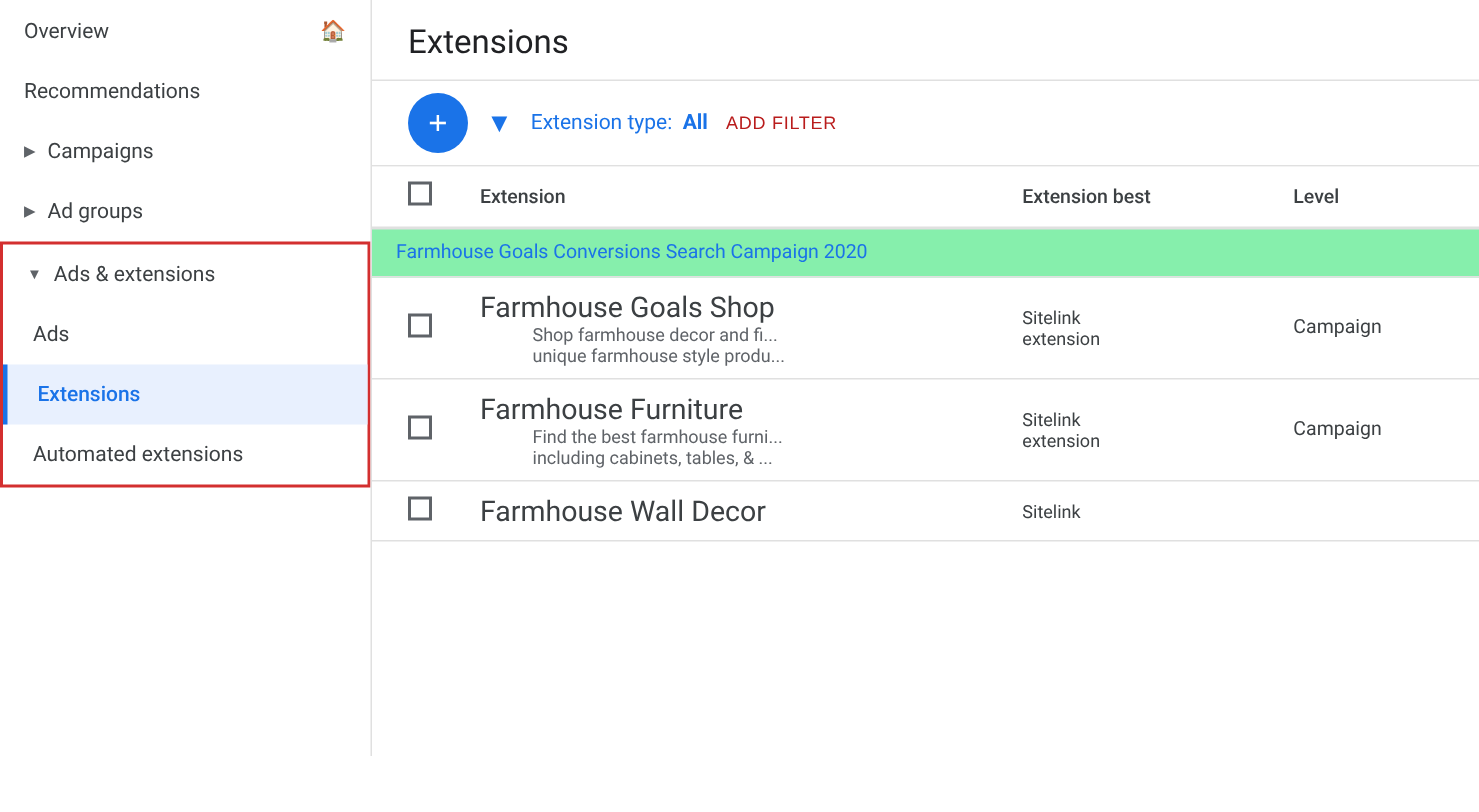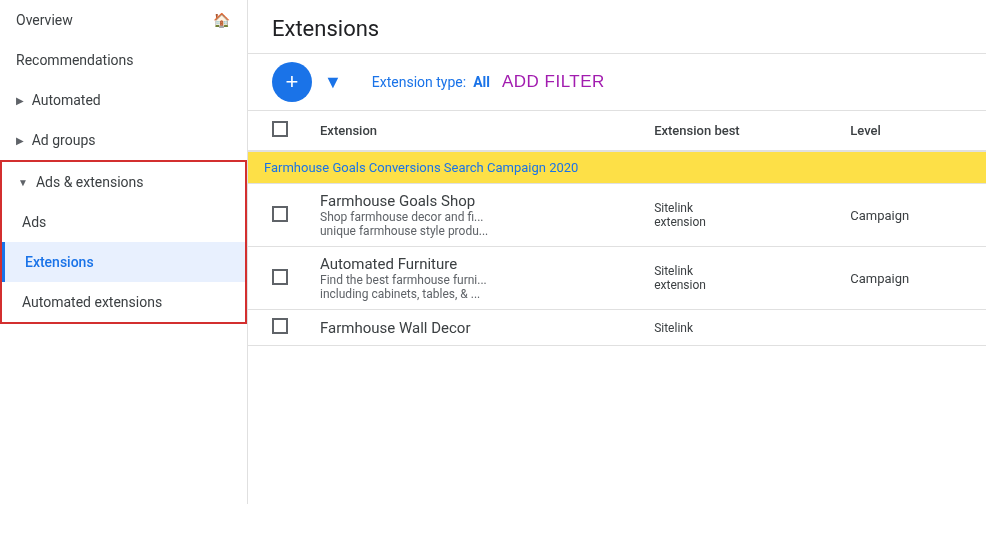--- a/index.html
+++ b/index.html
@@ -65,25 +65,25 @@
       display: flex;
       align-items: center;
       justify-content: center;
       color: #fff;
       font-size: 22px;
       cursor: pointer;
       border: none;
       flex-shrink: 0;
     }
     .filter-icon { color: #1a73e8; font-size: 18px; cursor: pointer; }
-    .filter-text { color: #1a73e8; font-size: 14px; cursor: pointer; margin-left: 18px; }
+    .filter-text { color: #1a73e8; font-size: 14px; cursor: pointer; }
     .filter-text strong { color: #1a73e8; }
     .add-filter-btn {
-      color: #a21caf;
-      font-size: 17px;
+      color: #b91c1c;
+      font-size: 12px;
       font-weight: 500;
       letter-spacing: 0.5px;
       cursor: pointer;
       background: none;
       border: none;
       text-transform: uppercase;
     }
 
     
     .table-wrapper {
@@ -111,37 +111,38 @@
       padding-left: 24px;
     }
     td {
       padding: 8px 16px;
       font-size: 13px;
       color: #3c4043;
       border-bottom: 1px solid #e0e0e0;
       vertical-align: middle;
     }
     .campaign-row td {
-      background: #fde047;
+      background: #86efac;
       color: #1a73e8;
       font-size: 13px;
       font-weight: 400;
       padding: 8px 16px;
     }
     .campaign-row td span {
       color: #1a73e8;
     }
     .extension-name {
-      font-size: 15px;
+      font-size: 19px;
       color: #3c4043;
       font-weight: 400;
     }
     .extension-desc {
       font-size: 12px;
       color: #5f6368;
+      margin-left: 35px;
     }
     .checkbox {
       width: 16px;
       height: 16px;
       border: 2px solid #5f6368;
       display: inline-block;
       cursor: pointer;
       background: #fff;
     }
     .extension-type-cell {
@@ -159,21 +160,21 @@
 <div class="sidebar">
   <div class="sidebar-item">
     <span>Overview</span>
     <span class="sidebar-item-home-icon">🏠</span>
   </div>
   <div class="sidebar-item">
     <span>Recommendations</span>
   </div>
   <div class="sidebar-item">
     <span class="chevron">▶</span>
-    <span>Automated</span>
+    <span>Campaigns</span>
   </div>
   <div class="sidebar-item">
     <span class="chevron">▶</span>
     <span>Ad groups</span>
   </div>
 
   <div class="sidebar-section-group">
     <div class="sidebar-item">
       <span class="chevron">▼</span>
       <span>Ads &amp; extensions</span>
@@ -237,21 +238,21 @@
             Sitelink<br>extension
           </td>
           <td>Campaign</td>
         </tr>
 
         <tr>
           <td class="checkbox-col">
             <span class="checkbox"></span>
           </td>
           <td>
-            <div class="extension-name">Automated Furniture</div>
+            <div class="extension-name">Farmhouse Furniture</div>
             <div class="extension-desc">Find the best farmhouse furni...</div>
             <div class="extension-desc">including cabinets, tables, &amp; ...</div>
           </td>
           <td class="extension-type-cell">
             Sitelink<br>extension
           </td>
           <td>Campaign</td>
         </tr>
 
         <tr>

